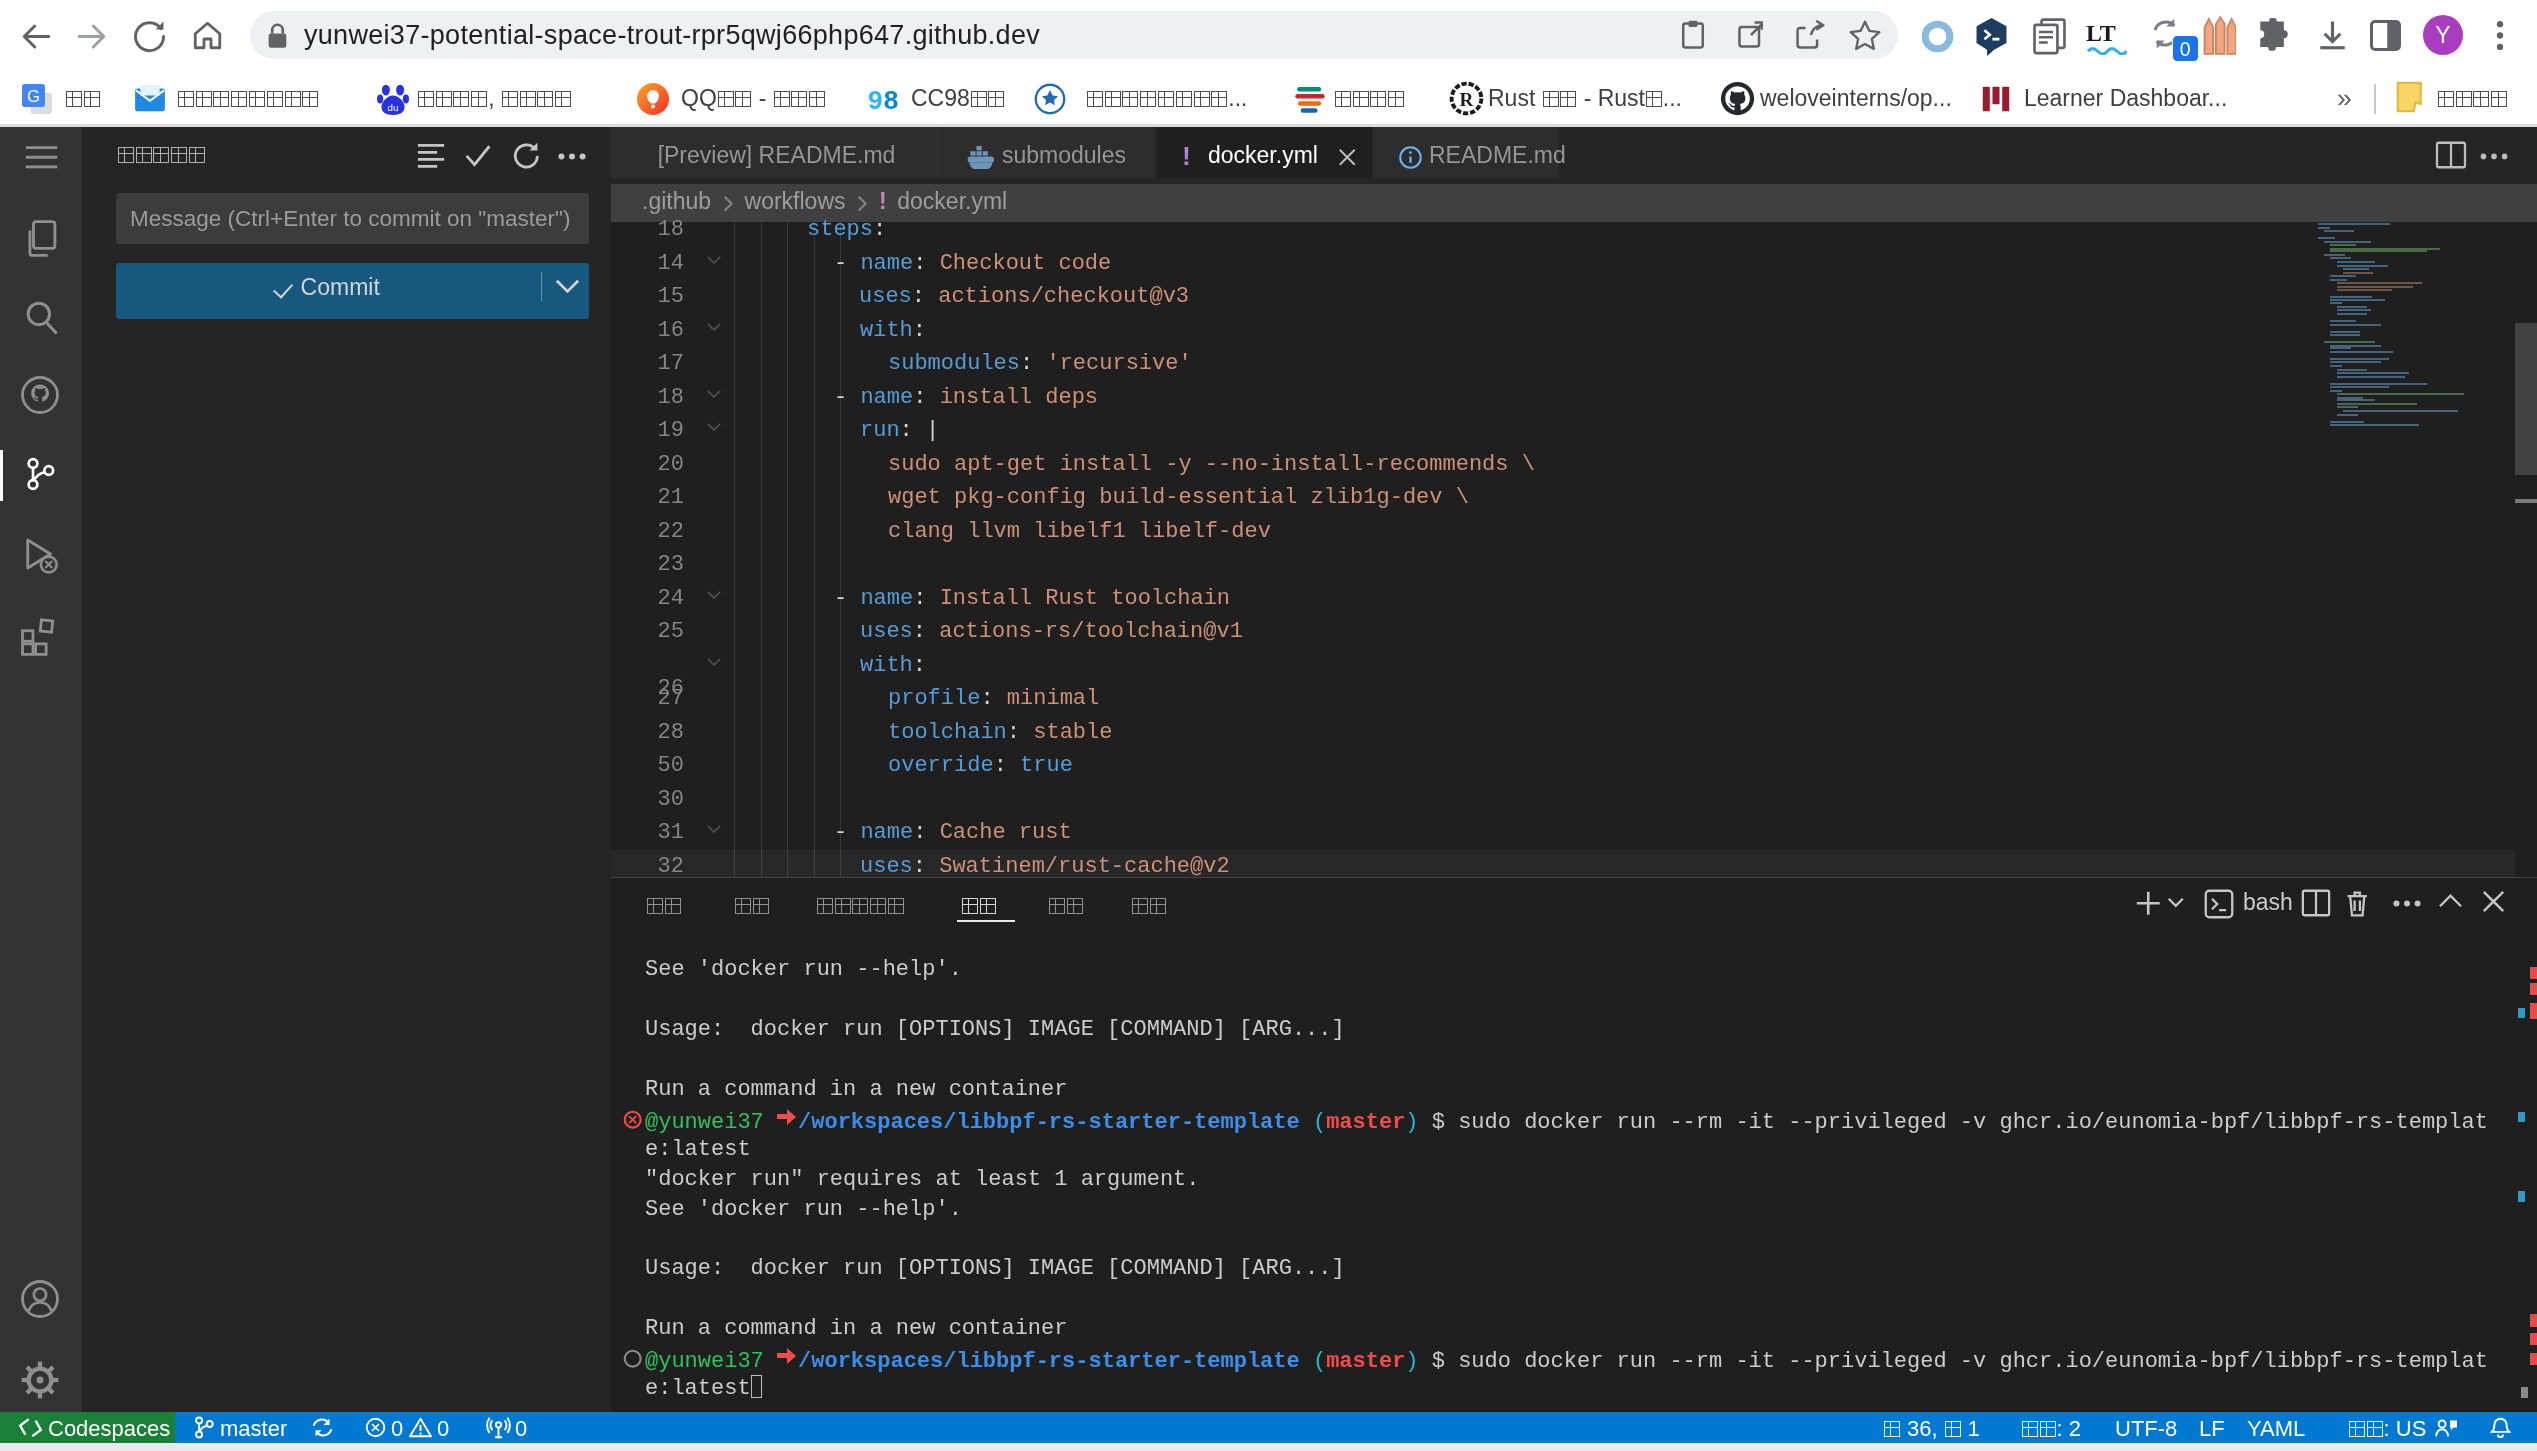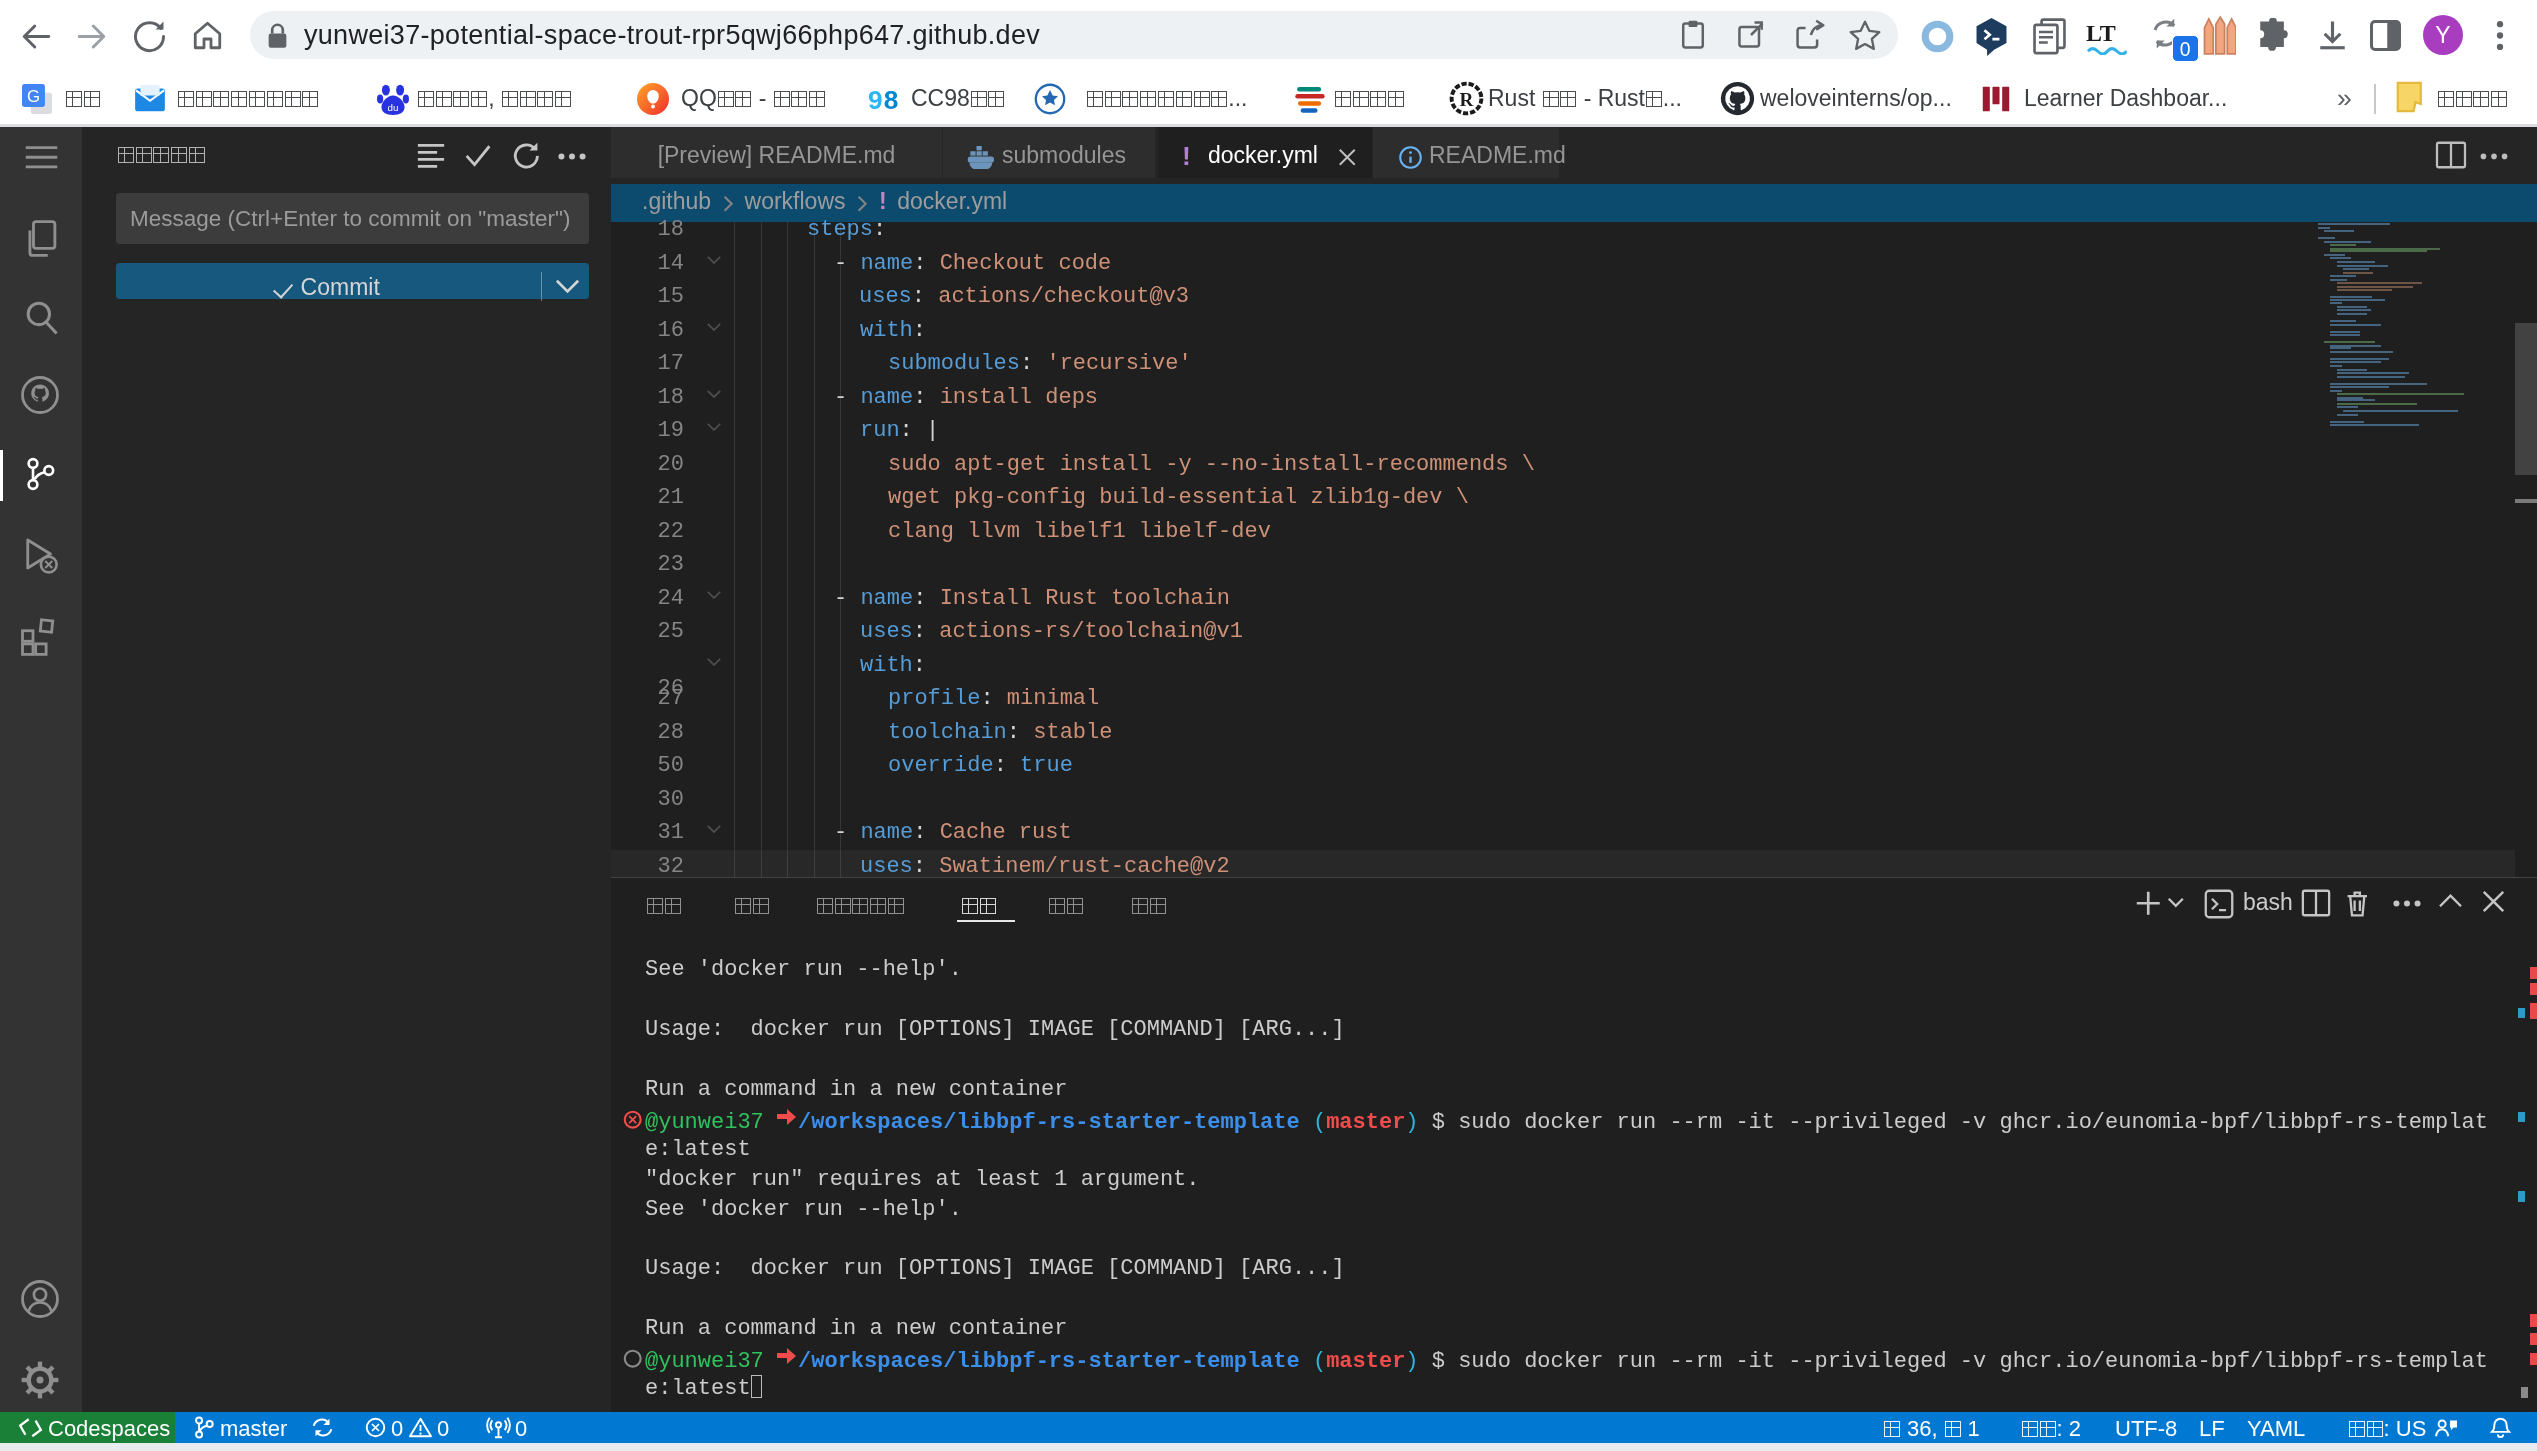--- a/index.html
+++ b/index.html
@@ -13,24 +13,24 @@
 #bookbar{left:0;top:72px;width:2538px;height:52px;background:#fff;}
 #chromeline{left:0;top:124px;width:2538px;height:2.6px;background:#dadce0;}
 #pill{left:250px;top:10.6px;width:1648px;height:48px;border-radius:25px;background:#eef1f3;}
 #url{left:304px;top:10.6px;height:48px;line-height:48px;font-size:27px;color:#202124;letter-spacing:0.3px}
 .bktxt{font-size:23px;color:#3c4043;height:52px;line-height:52px;}
 
 #acbar{left:0;top:127px;width:82px;height:1285px;background:#333333;}
 #sidebar{left:82px;top:127px;width:529px;height:1285px;background:#252526;}
 #sctitle{left:117px;top:127px;height:56px;line-height:56px;color:#bdbdbd;font-size:21px;}
 #msgbox{left:116px;top:193px;width:473px;height:51px;background:#3c3c3c;border-radius:3.5px;color:#9b9b9b;font-size:22.5px;line-height:51px;padding-left:14px;}
-#commit{left:116px;top:263px;width:473px;height:36px;background:#17587e;border-radius:3.5px;color:#d5d5d5;font-size:23px;line-height:48px;text-align:center;padding-right:51px;}
+#commit{left:116px;top:263px;width:473px;height:56px;background:#17587e;border-radius:3.5px;color:#d5d5d5;font-size:23px;line-height:48px;text-align:center;padding-right:51px;}
 #tabbar{left:611px;top:127px;width:1927px;height:57px;background:#252526;}
 .tab{top:127px;height:51px;font-size:23px;line-height:57px;border-right:1.8px solid #252526;}
-#bcrumb{left:611px;top:184px;width:1927px;height:38px;background:#0c4a6e;color:#9d9d9d;font-size:23px;line-height:35px;}
+#bcrumb{left:611px;top:184px;width:1927px;height:38px;background:#404040;color:#9d9d9d;font-size:23px;line-height:35px;}
 #code{left:611px;top:222px;width:1927px;height:655px;background:#1f1f1f;}
 .ln{position:absolute;left:0;width:73px;text-align:right;color:#858585;}
 .cl{position:absolute;left:123px;white-space:pre;color:#d4d4d4;margin-left:20px;}
 #code .mono,.cl,.ln{font-family:"Liberation Mono",monospace;font-size:22px;line-height:34px;height:34px;}
 .k{color:#569cd6}.s{color:#ce9178}.p{color:#d4d4d4}
 .ig{position:absolute;top:0;bottom:0;width:0.9px;background:#373737;}
 
 #panel{left:611px;top:877px;width:1927px;height:534px;background:#1f1f1f;border-top:0.9px solid #424242;}
 .ptab{position:absolute;top:12.3px;height:32px;line-height:32px;font-size:22px;color:#9b9b9b;}
 .trm{position:absolute;left:34px;font-family:"Liberation Mono",monospace;font-size:22px;line-height:30px;height:30px;white-space:pre;color:#cccccc;}

